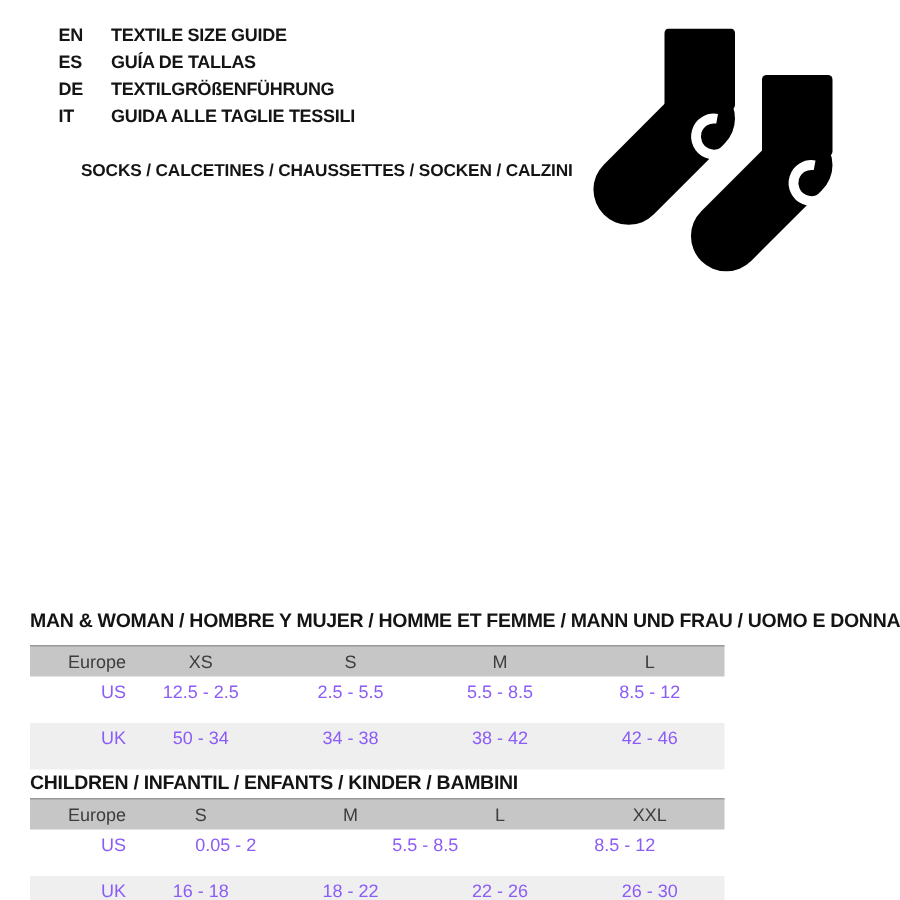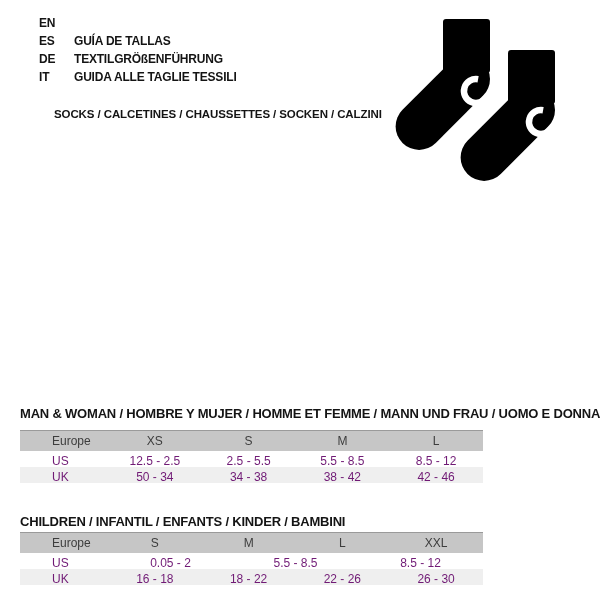--- a/index.html
+++ b/index.html
@@ -26,37 +26,38 @@
   .tbl-title {
     position: absolute; left: 20px;
     font-size: 13px; font-weight: 700; color: #141414;
     letter-spacing: -0.2px; white-space: nowrap; line-height: 14px;
   }
   .tbl-title-1 { top: 407px; }
   .tbl-title-2 { top: 515px; }
   .size-table { position: absolute; left: 20px; width: 463px; }
   .size-table-1 { top: 430px; }
   .size-table-2 { top: 532px; }
-  .tr { display: flex; height: 16px; line-height: 20px; font-size: 12px; color: #701a75; }
+  .tr { display: flex; height: 31px; line-height: 20px; font-size: 12px; color: #8b5cf6; }
   .thead {
     background: #c6c6c6;
     border-top: 1px solid #9a9a9a;
     box-sizing: border-box; height: 21px; line-height: 20px;
     color: #3d3d3d;
   }
   .row-uk { background: #efefef; }
-  .td0 { flex: 0 0 64px; width: 64px; padding-left: 8px; box-sizing: border-box; text-align: left; margin-left: 24px; }
+  .td0 { flex: 0 0 64px; width: 64px; padding-left: 8px; box-sizing: border-box; text-align: right; }
   .td { flex: 1 1 0; text-align: center; }
 </style>
 </head>
 <body>
 
 <div class="lang-block">
   <div class="lang-row">
     <span class="lang-code">EN</span>
+    <span class="lang-label">TEXTILE SIZE GUIDE</span>
   </div>
   <div class="lang-row">
     <span class="lang-code">ES</span>
     <span class="lang-label">GUÍA DE TALLAS</span>
   </div>
   <div class="lang-row">
     <span class="lang-code">DE</span>
     <span class="lang-label">TEXTILGRÖßENFÜHRUNG</span>
   </div>
   <div class="lang-row">

